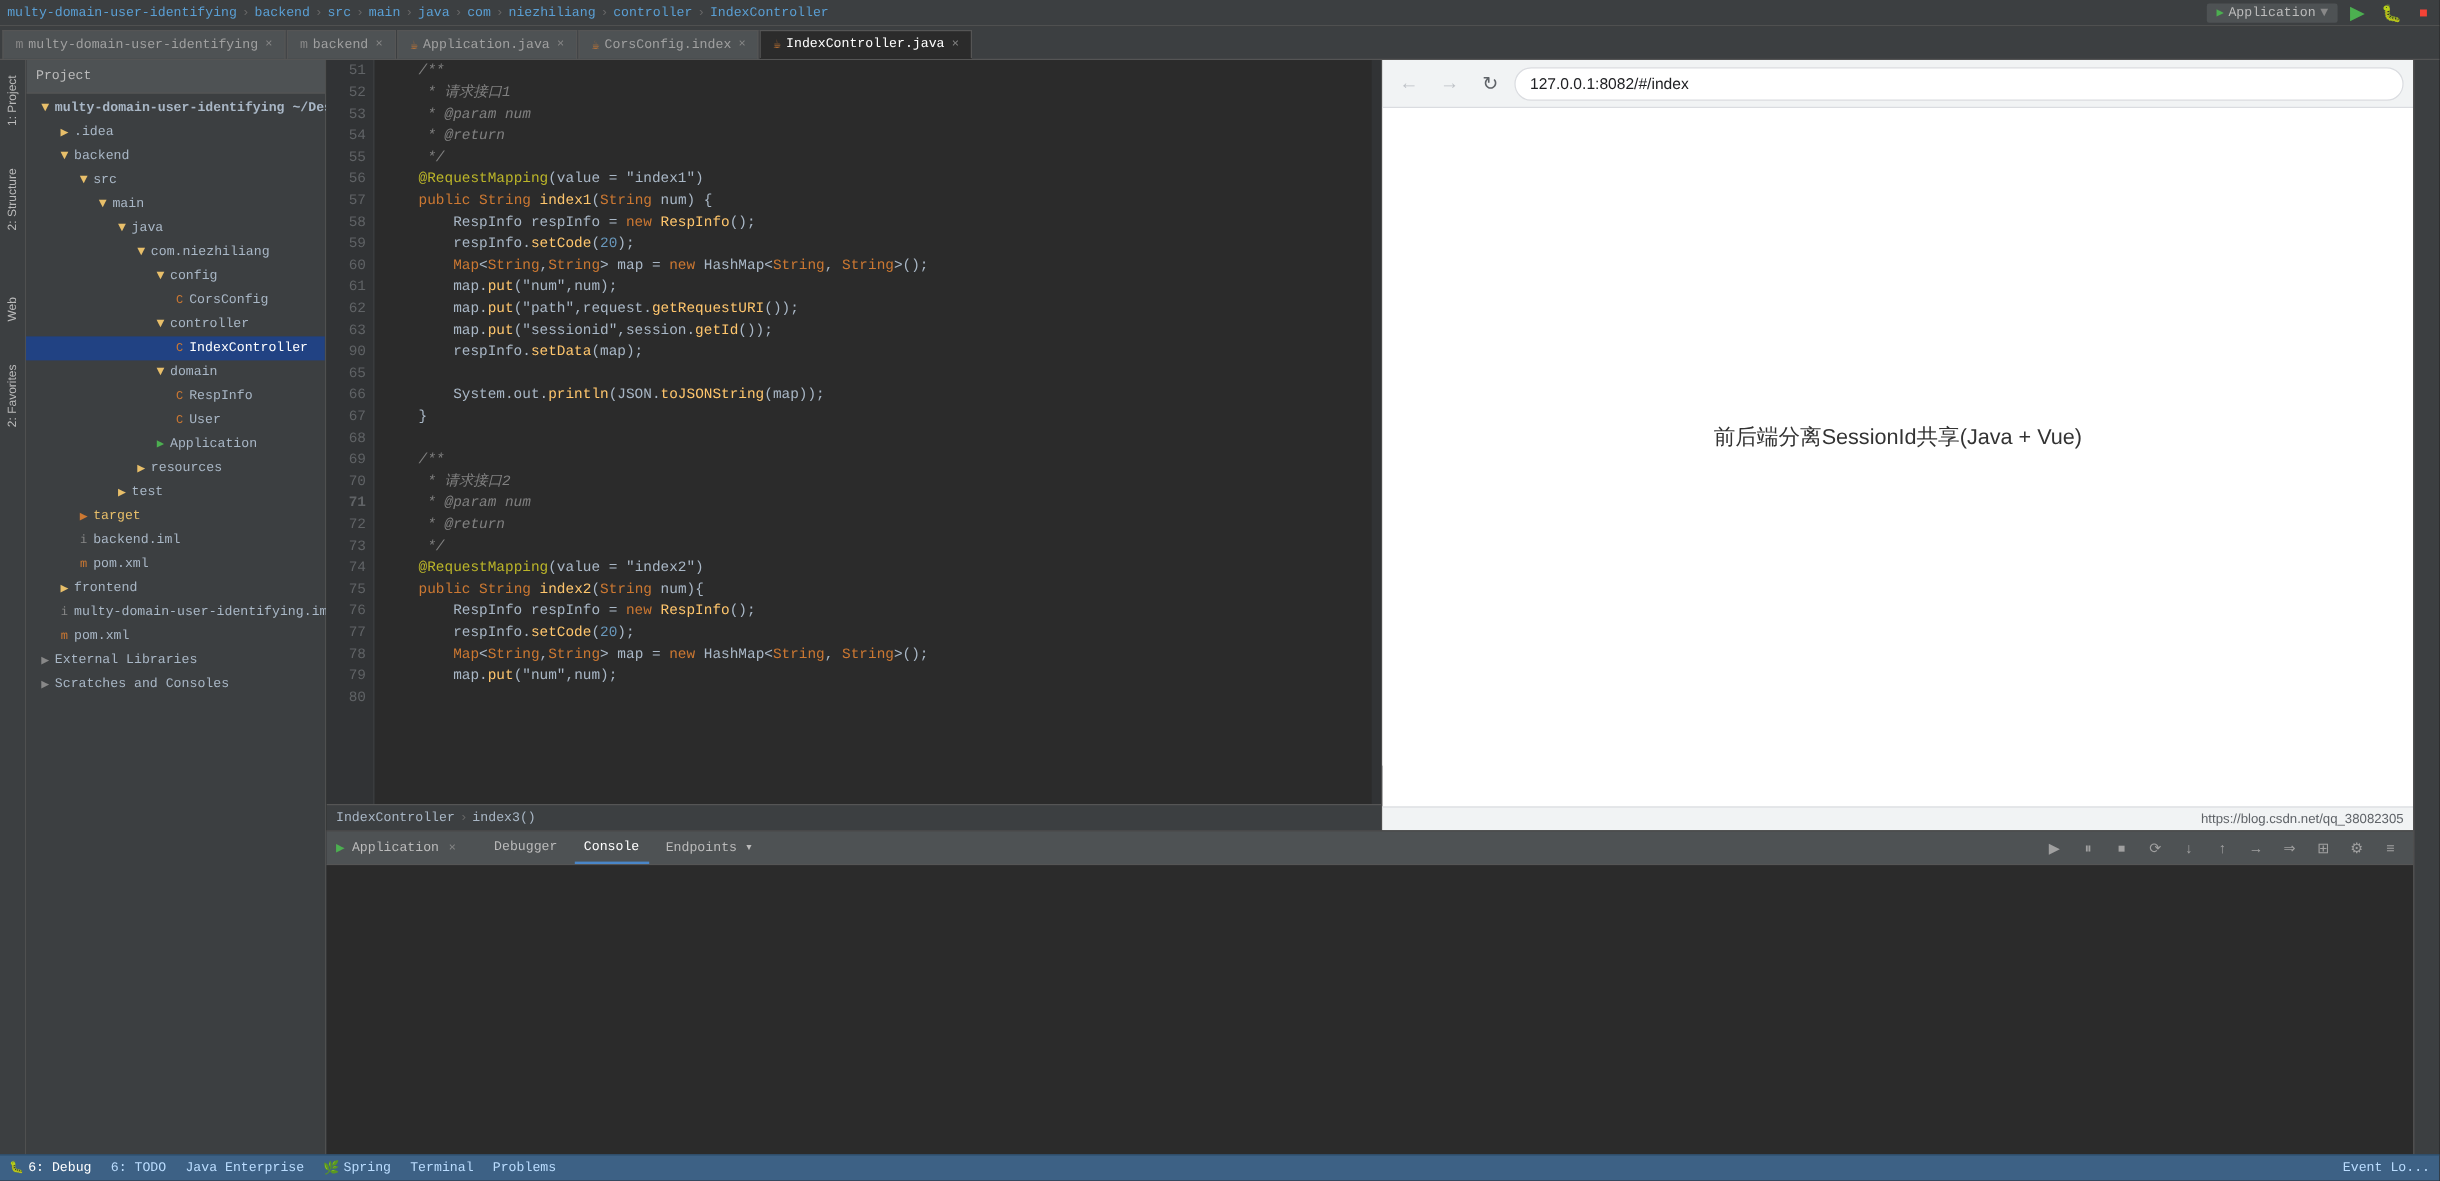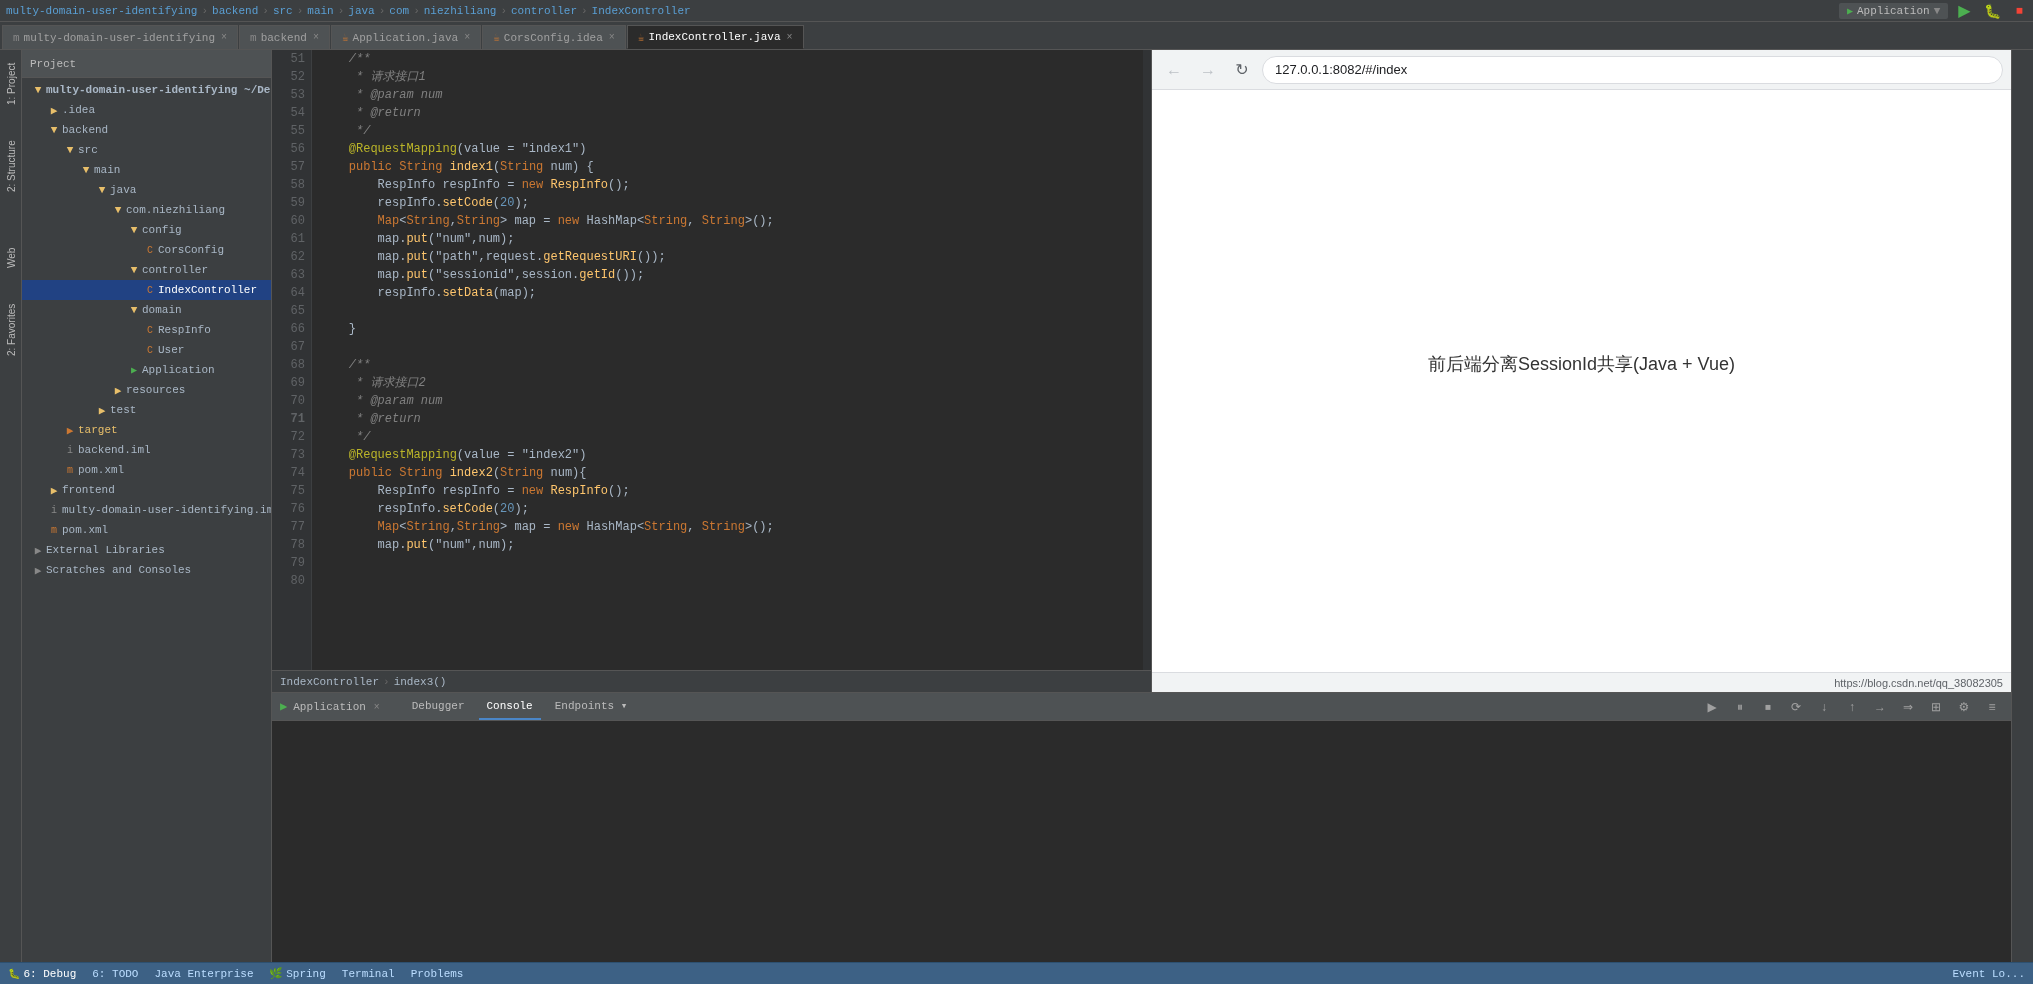--- a/index.html
+++ b/index.html
@@ -413,21 +413,21 @@
       <span>backend</span>
       <span class="close-btn">×</span>
     </div>
     <div class="tab">
       <span style="font-size:11px;color:#cc7832;">☕</span>
       <span>Application.java</span>
       <span class="close-btn">×</span>
     </div>
     <div class="tab">
       <span style="font-size:11px;color:#cc7832;">☕</span>
-      <span>CorsConfig.idea</span>
+      <span>CorsConfig.index</span>
       <span class="close-btn">×</span>
     </div>
     <div class="tab active">
       <span style="font-size:11px;color:#cc7832;">☕</span>
       <span>IndexController.java</span>
       <span class="close-btn">×</span>
     </div>
   </div>
 
   <div class="main-area">
@@ -611,21 +611,21 @@
                 <div style="line-height: 18px;">54</div>
                 <div style="line-height: 18px;">55</div>
                 <div style="line-height: 18px;">56</div>
                 <div style="line-height: 18px;">57</div>
                 <div style="line-height: 18px;">58</div>
                 <div style="line-height: 18px;">59</div>
                 <div style="line-height: 18px; font-family: Liberation Mono, monospace;">60</div>
                 <div style="line-height: 18px;">61</div>
                 <div style="line-height: 18px;">62</div>
                 <div style="line-height: 18px;">63</div>
-                <div style="line-height: 18px;">64</div>
+                <div style="line-height: 18px;">90</div>
                 <div style="line-height: 18px;">65</div>
                 <div style="line-height: 18px;">66</div>
                 <div style="line-height: 18px;">67</div>
                 <div style="line-height: 18px;">68</div>
                 <div style="line-height: 18px;">69</div>
                 <div style="line-height: 18px;">70</div>
                 <div style="line-height: 18px; font-weight: bold;">71</div>
                 <div style="line-height: 18px;">72</div>
                 <div style="line-height: 18px;">73</div>
                 <div style="line-height: 18px;">74</div>
@@ -646,20 +646,21 @@
                 <div class="code-line">    <span style="color:#bbb529;">@RequestMapping</span>(value = "index1")</div>
                 <div class="code-line">    <span style="color:#cc7832;">public</span> <span style="color:#cc7832;">String</span> <span style="color:#ffc66d;">index1</span>(<span style="color:#cc7832;">String</span> num) {</div>
                 <div class="code-line">        RespInfo respInfo = <span style="color:#cc7832;">new</span> <span style="color:#ffc66d;">RespInfo</span>();</div>
                 <div class="code-line">        respInfo.<span style="color:#ffc66d;">setCode</span>(<span style="color:#6897bb;">20</span>);</div>
                 <div class="code-line">        <span style="color:#cc7832;">Map</span>&lt;<span style="color:#cc7832;">String</span>,<span style="color:#cc7832;">String</span>&gt; map = <span style="color:#cc7832;">new</span> HashMap&lt;<span style="color:#cc7832;">String</span>, <span style="color:#cc7832;">String</span>&gt;();</div>
                 <div class="code-line">        map.<span style="color:#ffc66d;">put</span>("num",num);</div>
                 <div class="code-line">        map.<span style="color:#ffc66d;">put</span>("path",request.<span style="color:#ffc66d;">getRequestURI</span>());</div>
                 <div class="code-line">        map.<span style="color:#ffc66d;">put</span>("sessionid",session.<span style="color:#ffc66d;">getId</span>());</div>
                 <div class="code-line">        respInfo.<span style="color:#ffc66d;">setData</span>(map);</div>
                 <div class="code-line">&nbsp;</div>
+                <div class="code-line">        System.out.<span style="color:#ffc66d;">println</span>(JSON.<span style="color:#ffc66d;">toJSONString</span>(map));</div>
                 <div class="code-line">    }</div>
                 <div class="code-line">&nbsp;</div>
                 <div class="code-line"><span style="color:#808080;font-style:italic;">    /**</span></div>
                 <div class="code-line"><span style="color:#808080;font-style:italic;">     * 请求接口2</span></div>
                 <div class="code-line"><span style="color:#808080;font-style:italic;">     * @param num</span></div>
                 <div class="code-line"><span style="color:#808080;font-style:italic;">     * @return</span></div>
                 <div class="code-line"><span style="color:#808080;font-style:italic;">     */</span></div>
                 <div class="code-line">    <span style="color:#bbb529;">@RequestMapping</span>(value = "index2")</div>
                 <div class="code-line">    <span style="color:#cc7832;">public</span> <span style="color:#cc7832;">String</span> <span style="color:#ffc66d;">index2</span>(<span style="color:#cc7832;">String</span> num){</div>
                 <div class="code-line">        RespInfo respInfo = <span style="color:#cc7832;">new</span> <span style="color:#ffc66d;">RespInfo</span>();</div>

